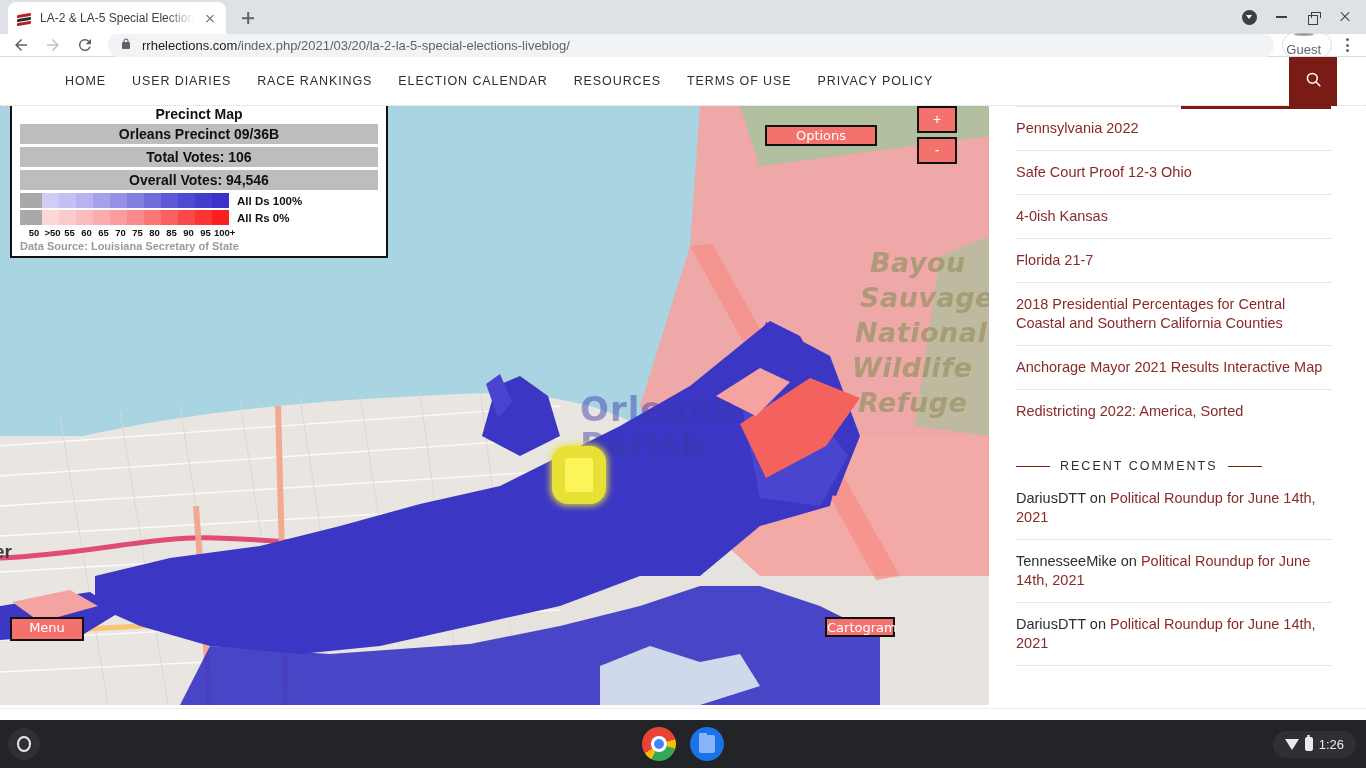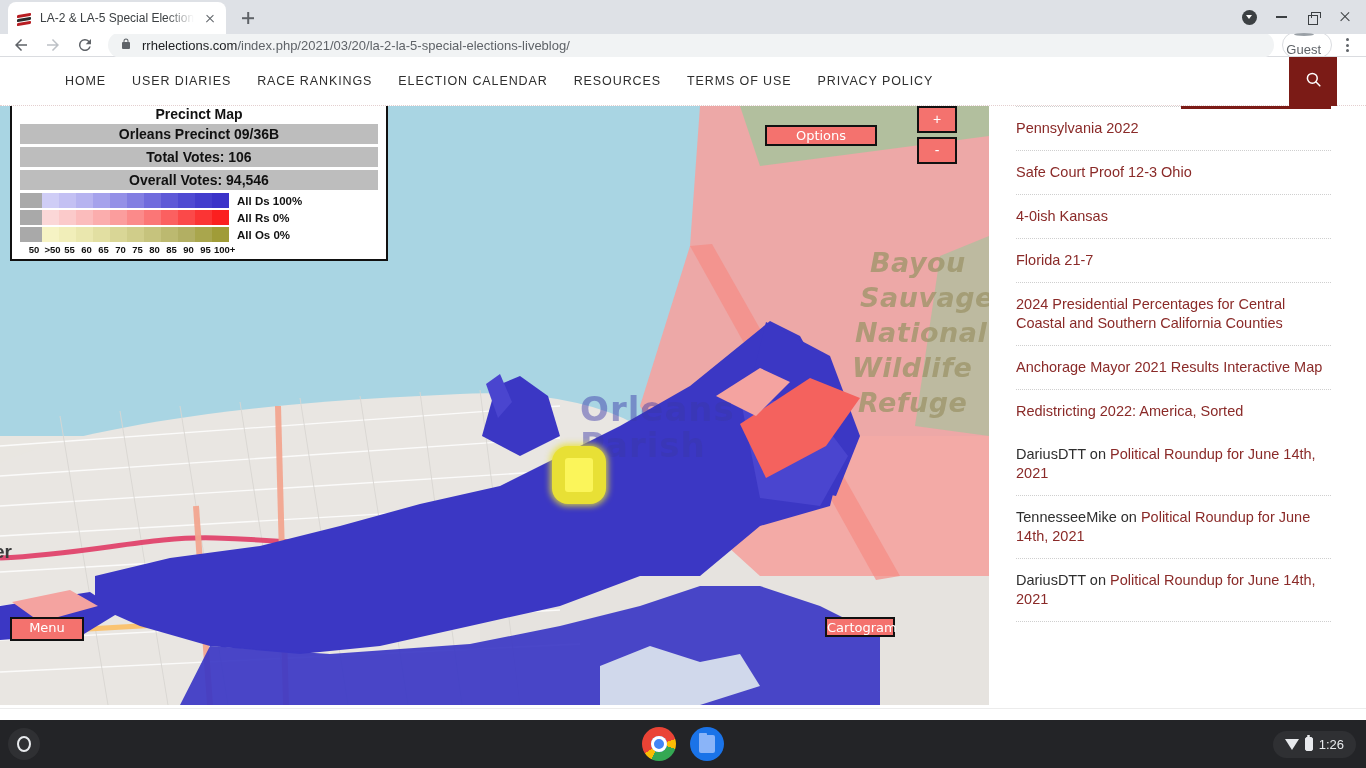--- a/index.html
+++ b/index.html
@@ -373,73 +373,62 @@
             <span style="background:#fb8a8a"></span>
           <span style="background:#fb7676"></span>
             <span style="background:#fb6060"></span>
             <span style="background:#fb4949"></span>
           <span style="background:#fb3434"></span>
             <span style="background:#fb1f1f"></span>
         </span>
         <span class="lab">All Rs 0%</span>
       </div>
 
-      <div class="ramp">
-        <span class="swatch-na"></span>
-        <span class="bar">
-          <span style="background:#f6f3c4"></span>
-            <span style="background:#f1eeb9"></span>
-            <span style="background:#eae7ae"></span>
-          <span style="background:#e2dfa2"></span>
-            <span style="background:#d9d696"></span>
-            <span style="background:#d0cd8a"></span>
-          <span style="background:#c6c37d"></span>
-            <span style="background:#bcb970"></span>
-            <span style="background:#b2af63"></span>
-          <span style="background:#a9a64d"></span>
-            <span style="background:#a09c38"></span>
-        </span>
-        <span class="lab">All Os 0%</span>
-      </div>
 
       <div class="scale">
         <span>50</span>
         <span>&gt;50</span>
         <span>55</span>
         <span>60</span>
         <span>65</span>
         <span>70</span>
         <span>75</span>
         <span>80</span>
         <span>85</span>
         <span>90</span>
         <span>95</span>
         <span>100+</span>
       </div>
+      <div class="datasrc">Data Source: Louisiana Secretary of State</div>
     </div>
 
     <div class="map-btn" id="btn-options">Options</div>
     <div class="map-btn" id="btn-menu">Menu</div>
     <div class="map-btn" id="btn-carto">Cartogram</div>
     <div class="zoom-ctl">
       <div>+</div>
       <div>-</div>
     </div>
   </div>
 
   <aside class="sidebar">
     <div class="side-accent"></div>
     <div class="side-link" style="border-top:1px dotted #cfcfcf;">Pennsylvania 2022</div>
     <div class="side-link">Safe Court Proof 12-3 Ohio</div>
     <div class="side-link">4-0ish Kansas</div>
     <div class="side-link">Florida 21-7</div>
-    <div class="side-link">2024 Presidential Percentages for Central Coastal and Southern California Counties</div>
+    <div class="side-link">2018 Presidential Percentages for Central Coastal and Southern California Counties</div>
     <div class="side-link">Anchorage Mayor 2021 Results Interactive Map</div>
     <div class="side-link" style="border-bottom:none;">Redistricting 2022: America, Sorted</div>
 
+    <div class="side-heading">
+      <span class="rule"></span>
+      <span class="txt">RECENT COMMENTS</span>
+      <span class="rule"></span>
+    </div>
 
     <div class="comment">
       <span>DariusDTT</span><span> on </span><a>Political Roundup for June 14th, 2021</a>
     </div>
     <div class="comment">
       <span>TennesseeMike</span><span> on </span><a>Political Roundup for June 14th, 2021</a>
     </div>
     <div class="comment">
       <span>DariusDTT</span><span> on </span><a>Political Roundup for June 14th, 2021</a>
     </div>

